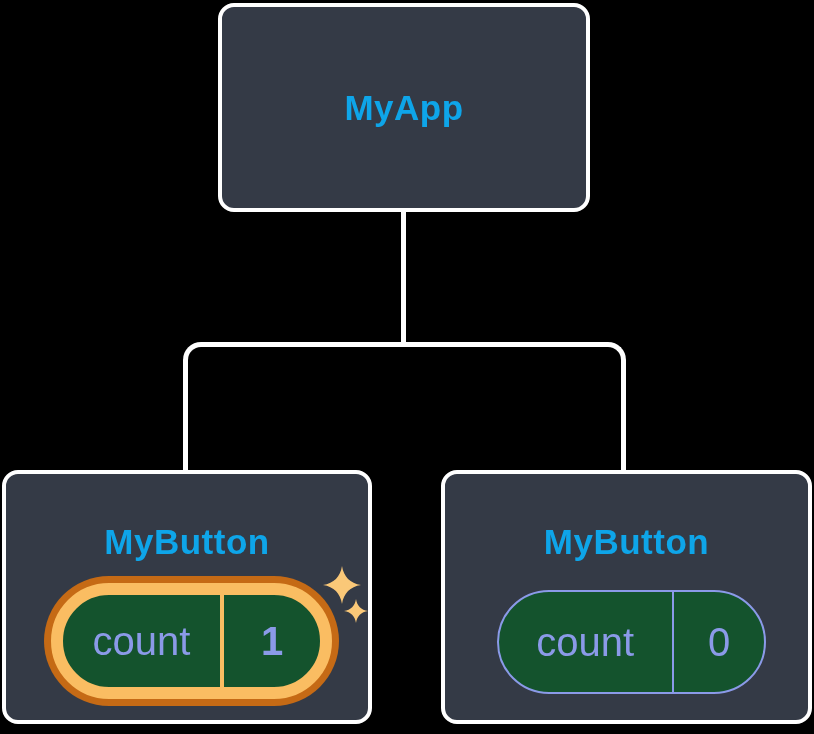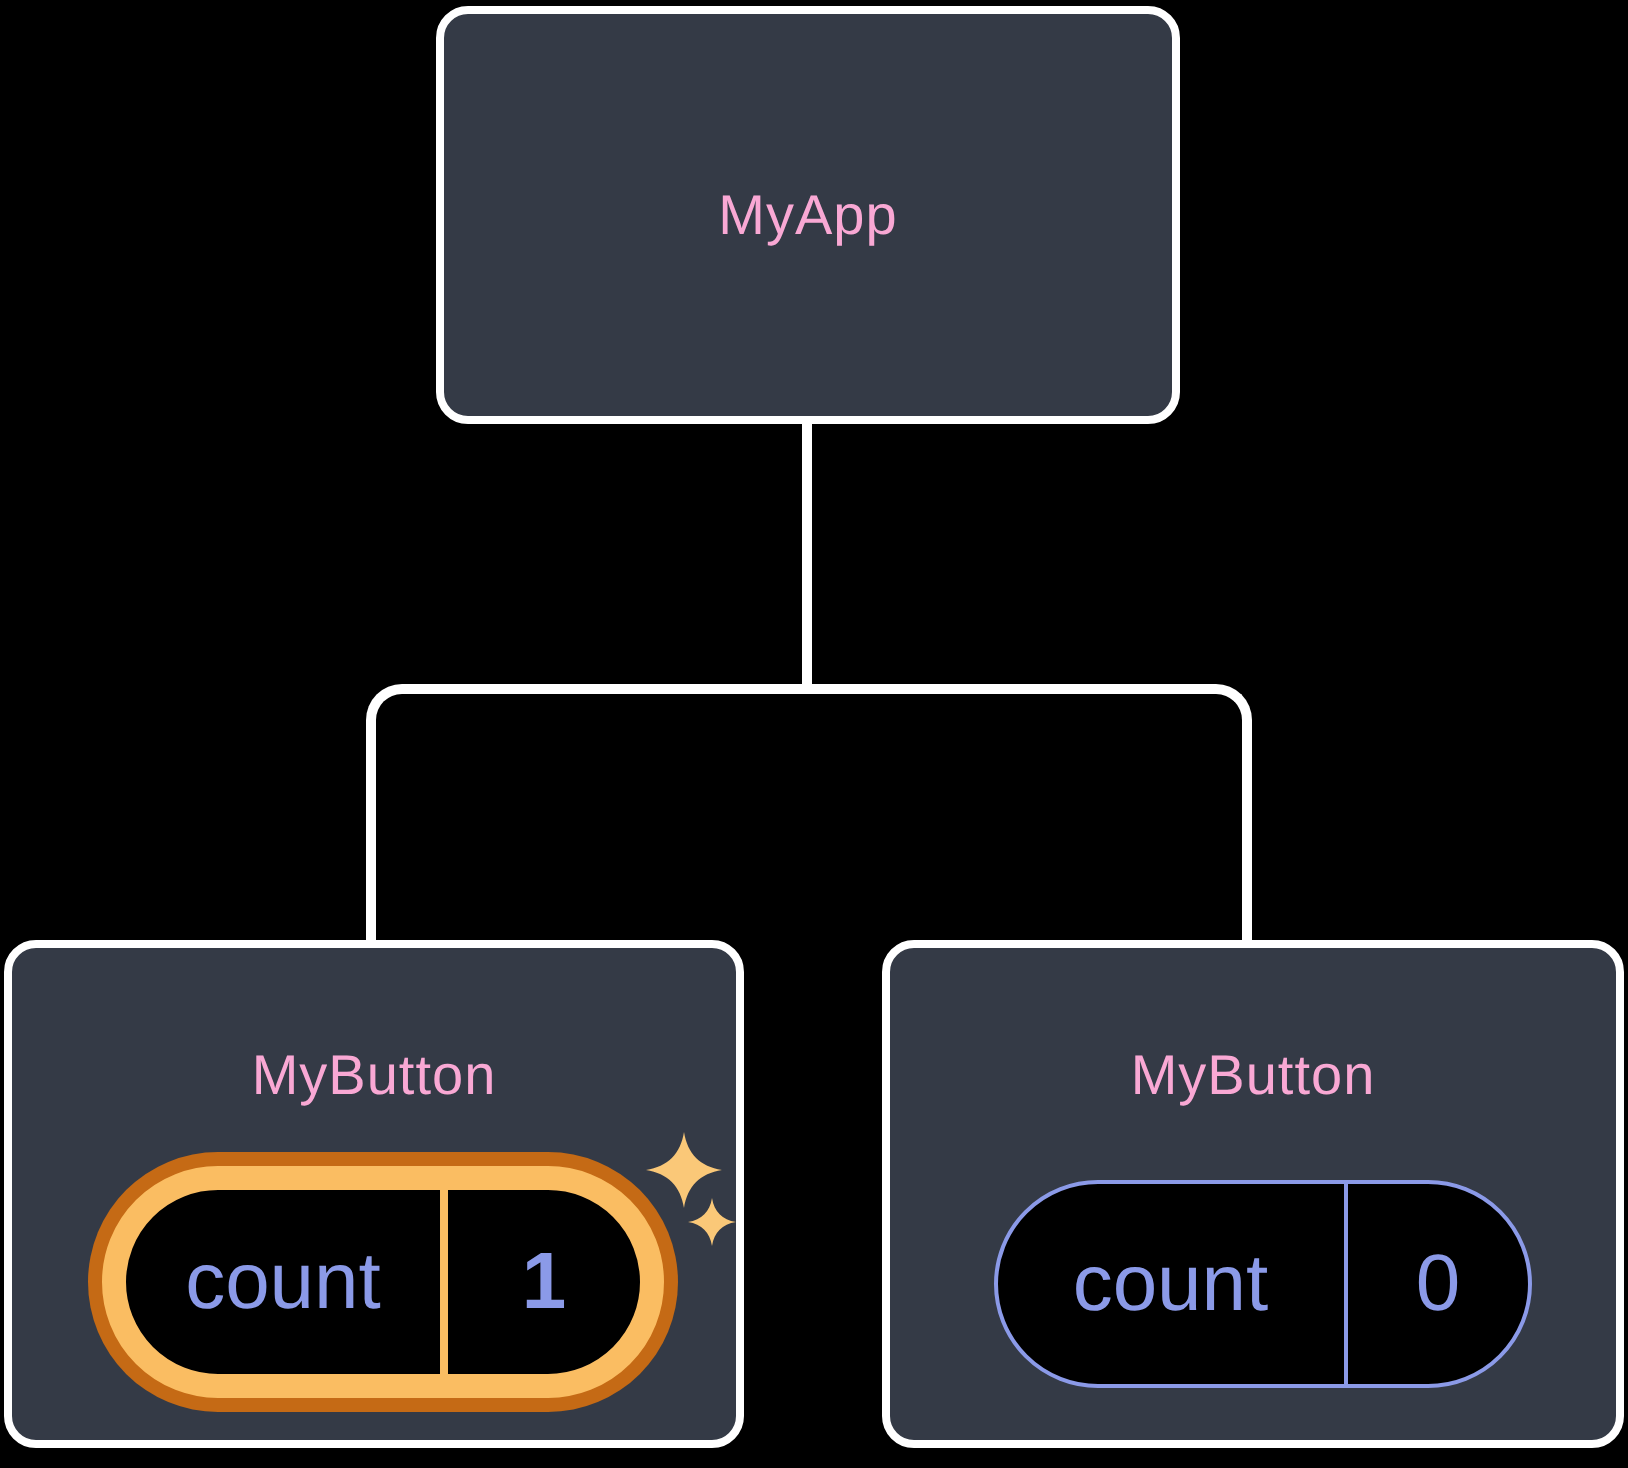--- a/index.html
+++ b/index.html
@@ -19,23 +19,23 @@
     border: 4px solid #FFFFFF;
     border-radius: 16px;
     box-sizing: border-box;
   }
   .node-root { left: 218px; top: 3px; width: 372px; height: 209px;
     display: flex; align-items: center; justify-content: center; }
   .node-child-left  { left: 2px;   top: 470px; width: 370px; height: 254px; }
   .node-child-right { left: 441px; top: 470px; width: 371px; height: 254px; }
 
   .node-title {
-    color: #f9a8d4;
-    font-size: 28px;
-    font-weight: 400;
+    color: #0ea5e9;
+    font-size: 35px;
+    font-weight: 700;
     letter-spacing: 0.5px;
     white-space: nowrap;
   }
   .child-title {
     position: absolute; left: 0; right: 0; top: 48px;
     text-align: center;
   }
 
   
   .edge-root-drop {
@@ -50,21 +50,21 @@
     border-radius: 18px 18px 0 0;
     box-sizing: border-box;
   }
 
   
   .pill {
     position: absolute;
     display: flex; align-items: stretch;
     border-radius: 999px;
     box-sizing: border-box;
-    background: #000000;
+    background: #14532d;
   }
   .pill-plain {
     left: 52px; top: 116px; width: 269px; height: 104px;
     border: 2.5px solid #8B9AE8;
   }
   .pill-highlight {
     left: 45px; top: 109px; width: 281px; height: 116px;
     border: 12px solid #FABD62;
     box-shadow: 0 0 0 7px #C56A15;
   }

